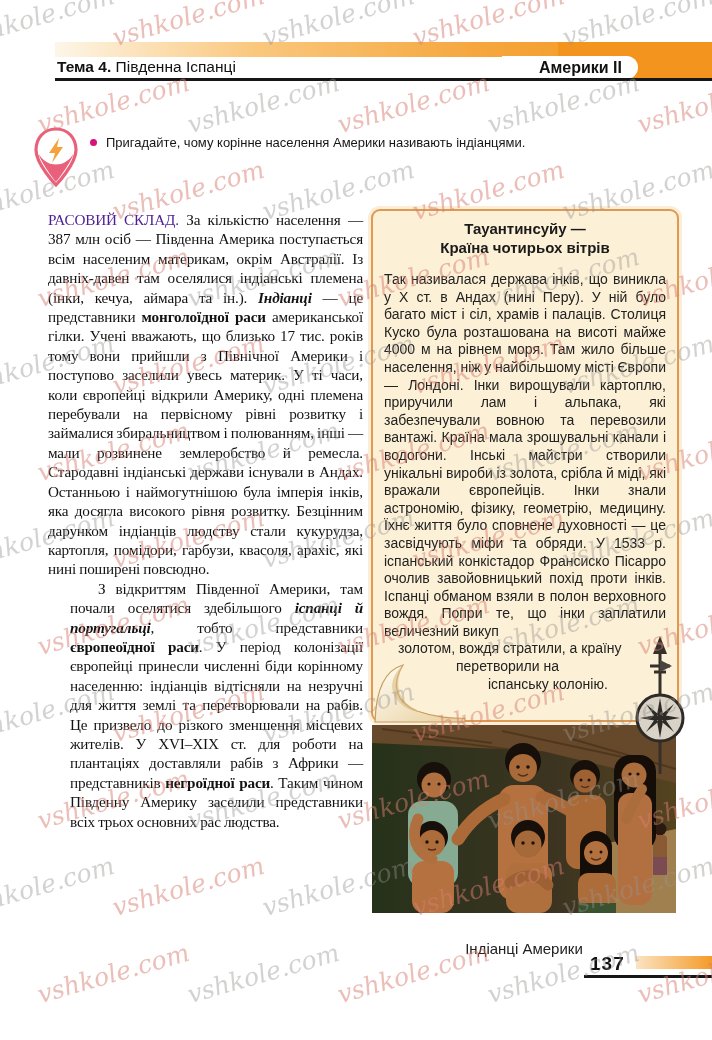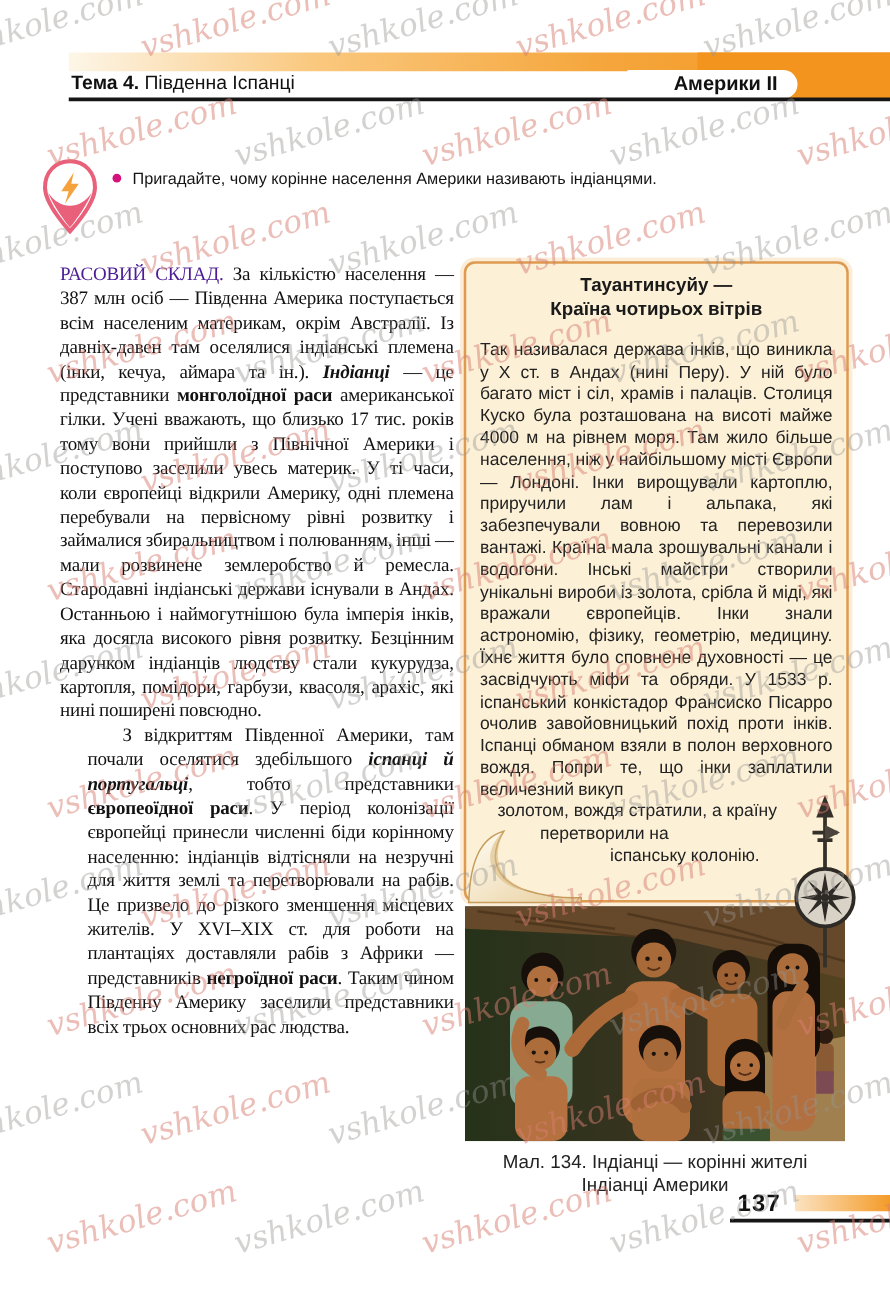--- a/index.html
+++ b/index.html
@@ -38,21 +38,21 @@
   .seg-bi{font-weight:bold;font-style:italic;}
 
   
   .info-box{position:absolute;left:371px;top:209px;width:308px;height:513px;box-sizing:border-box;
     background:#fcf0d6;border:2px solid #dd9a50;border-radius:9px;padding:8px 11px;
     box-shadow:0 0 0 3px rgba(246,214,166,.45);}
   .box-title{text-align:center;font-weight:bold;font-size:15px;line-height:19px;color:#1a1a1a;margin-bottom:14px;}
   .box-body{font-size:14px;line-height:17.6px;color:#222;text-align:justify;word-spacing:-0.4px;}
   .box-tail{font-size:14px;line-height:17.6px;color:#222;}
   .tail-0{margin-left:14px;}
-  .tail-1{margin-left:48px;}
+  .tail-1{margin-left:72px;}
   .tail-2{margin-left:92px;padding-left:12px;}
   .curl{position:absolute;left:-2px;bottom:-4px;}
   .compass{position:absolute;left:632px;top:636px;z-index:6;}
 
   
   .photo{position:absolute;left:372px;top:725px;width:304px;height:188px;}
   .caption{position:absolute;left:362px;top:920px;width:324px;text-align:center;
     font-size:15px;line-height:19px;color:#222;}
 
   
@@ -205,21 +205,21 @@
     </g>
     <g stroke="#542e16" stroke-width="1.4" fill="none">
       <path d="M146,49 Q151,53 156,49"></path>
       <path d="M209,61 Q213,64 217,61"></path>
       <path d="M219,133 Q224,137 229,133"></path>
       <path d="M56,124 Q60,126 64,124"></path>
     </g>
   </svg>
 
   <div class="caption">
-    <span>Мал. 134. Індіанці — корінні жителі</span><br>
+    <br>
     <span>Індіанці Америки</span>
   </div>
 
   <div class="page-number">137</div>
   <div class="footer-bar"></div>
   <div class="footer-rule"></div>
 
   <div class="wm-layer">
       <span class="wm wm-gray" style="left: -40px; top: 2px;">vshkole.com</span>
       <span class="wm wm-pink" style="left: 110px; top: 2px;">vshkole.com</span>

